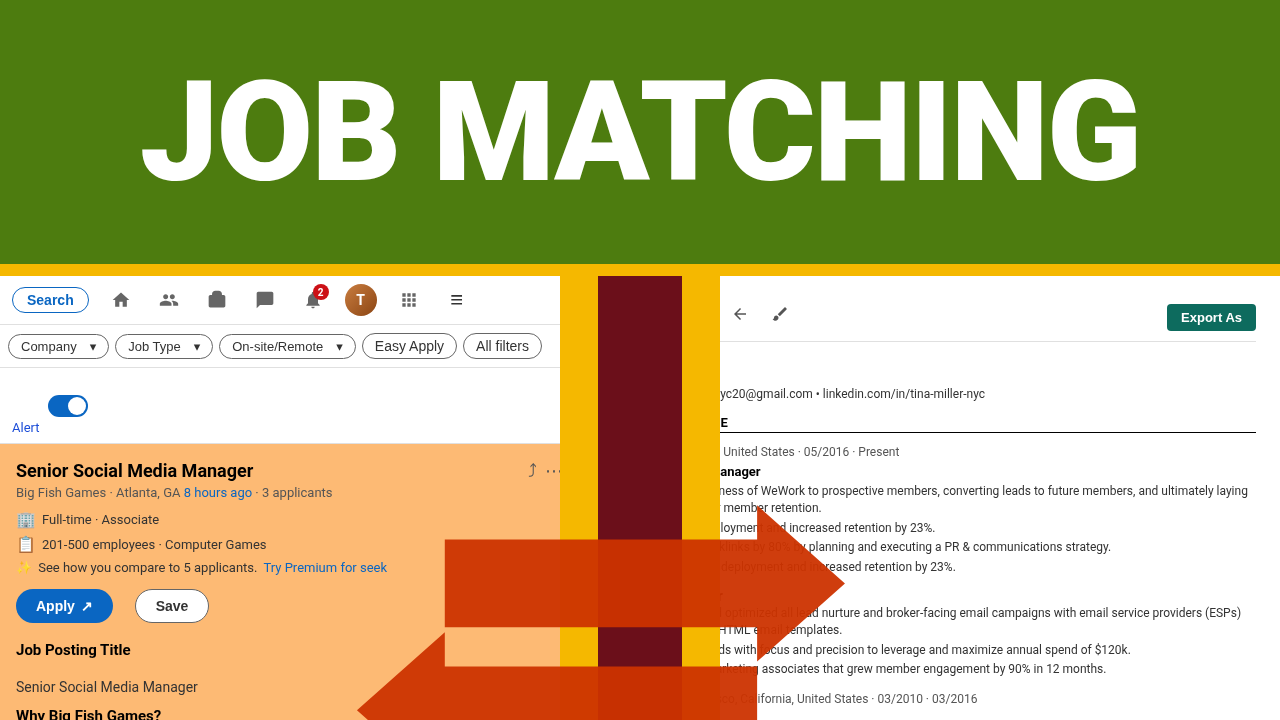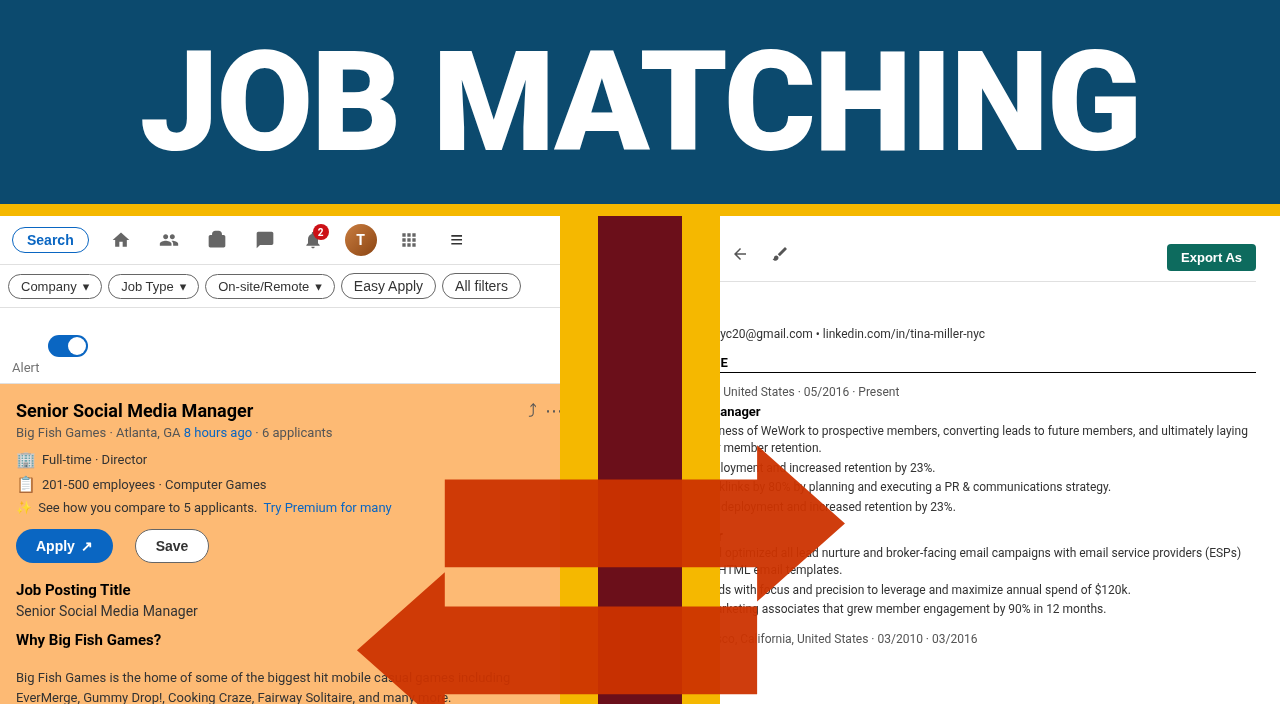--- a/index.html
+++ b/index.html
@@ -1,22 +1,22 @@
 <!DOCTYPE html>
 <html><head>
   <meta charset="utf-8">
   <style>
     * { box-sizing: border-box; margin: 0; padding: 0; }
     body { font-family: -apple-system, BlinkMacSystemFont, 'Segoe UI', Roboto, sans-serif; width: 1280px; height: 720px; overflow: hidden; position: relative; background: #fff; }
 
     
     .hero-banner {
       width: 100%;
-      height: 204px;
-      background: #0c4a6e;
+      height: 264px;
+      background: #4d7c0f;
       display: flex;
       align-items: center;
       justify-content: center;
       position: relative;
     }
     .hero-title {
       font-size: 140px;
       font-weight: 900;
       color: #fff;
       letter-spacing: -2px;
@@ -130,40 +130,40 @@
     .filter-btn {
       border: 1.5px solid #666;
       border-radius: 20px;
       padding: 4px 12px;
       color: #333;
       font-size: 13px;
       background: #fff;
       cursor: pointer;
       display: flex;
       align-items: center;
-      gap: 6px;
+      gap: 13px;
     }
     .easy-apply-btn {
       border: 1.5px solid #666;
       border-radius: 20px;
       padding: 4px 12px;
       color: #333;
       font-size: 14px;
       background: #fff;
       cursor: pointer;
     }
 
     
     .toggle-row {
       display: flex;
       align-items: center;
       padding: 8px 12px;
       border-bottom: 1px solid #e0e0e0;
     }
-    .toggle-label { font-size: 13px; color: #737373; margin-right: 8px; margin-top: 44px; }
+    .toggle-label { font-size: 13px; color: #1d4ed8; margin-right: 8px; margin-top: 44px; }
     .toggle {
       width: 40px;
       height: 22px;
       background: #0a66c2;
       border-radius: 11px;
       position: relative;
       cursor: pointer;
     }
     .toggle-knob {
       width: 18px;
@@ -237,21 +237,21 @@
       border-radius: 20px;
       padding: 8px 20px;
       font-size: 14px;
       font-weight: 600;
       cursor: pointer;
     }
     .section-title {
       font-size: 15px;
       font-weight: 700;
       color: #000;
-      margin-bottom: 4px;
+      margin-bottom: 20px;
     }
     .section-value {
       font-size: 14px;
       color: #333;
       margin-bottom: 12px;
     }
     .why-title {
       font-size: 15px;
       font-weight: 700;
       color: #000;
@@ -482,41 +482,41 @@
 
     <div class="job-card" style="position:relative;">
       <div style="display:flex; justify-content:space-between; align-items:flex-start;">
         <div>
           <div class="job-title">Senior Social Media Manager</div>
           <div class="job-meta">
             <span>Big Fish Games</span>
             <span> · Atlanta, GA </span>
             <span class="time">8 hours ago</span>
             <span> · </span>
-            <span>6 applicants</span>
+            <span>3 applicants</span>
           </div>
         </div>
         <div style="display:flex; gap:8px; align-items:center;">
           <span class="share-icon">⤴</span>
           <span class="more-icon">⋯</span>
         </div>
       </div>
 
       <div class="job-details-row">
         <span class="detail-icon">🏢</span>
-        <span>Full-time · Director</span>
+        <span>Full-time · Associate</span>
       </div>
       <div class="job-details-row">
         <span class="detail-icon">📋</span>
         <span>201-500 employees · Computer Games</span>
       </div>
       <div class="premium-row">
         <span>✨</span>
         <span>See how you compare to 5 applicants.</span>
-        <a class="premium-link">Try Premium for many</a>
+        <a class="premium-link">Try Premium for seek</a>
       </div>
 
       <div class="action-row">
         <button class="apply-btn">
           <span>Apply</span>
           <span>↗</span>
         </button>
         <button class="save-btn">Save</button>
       </div>
 

